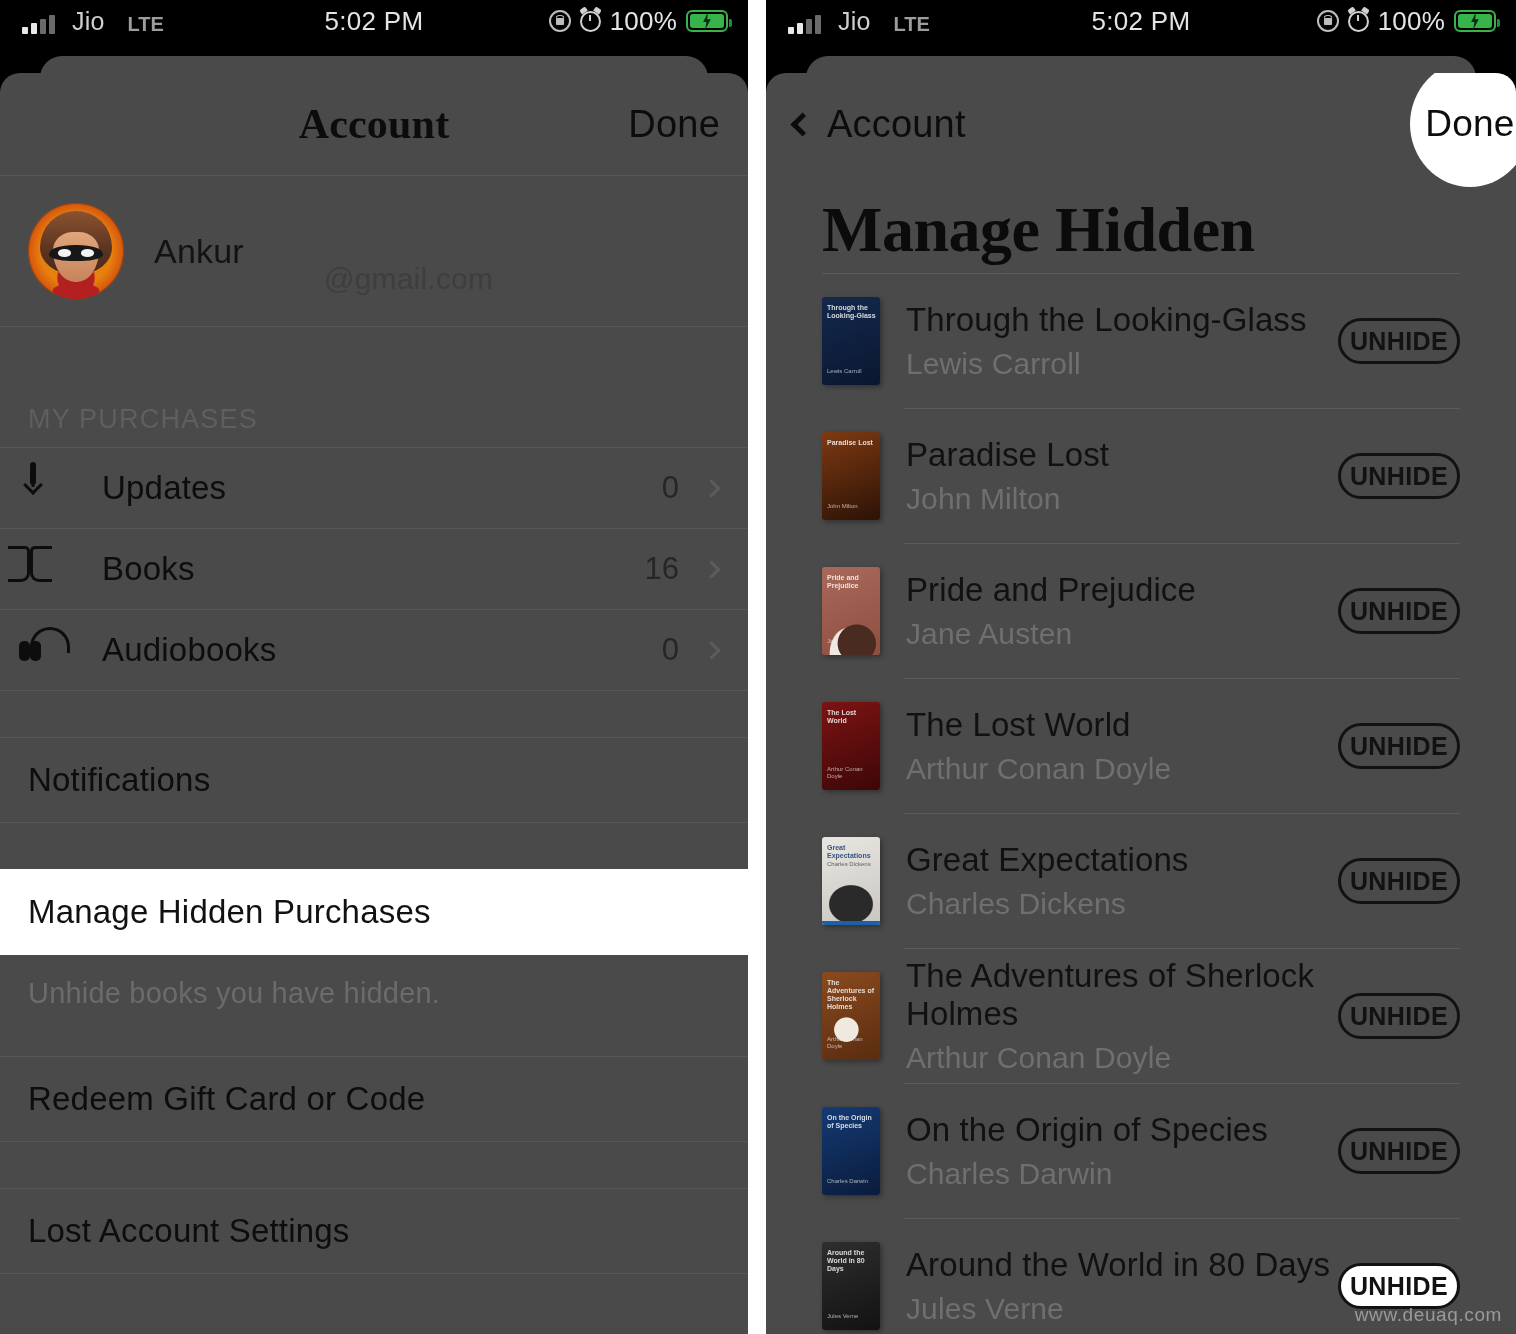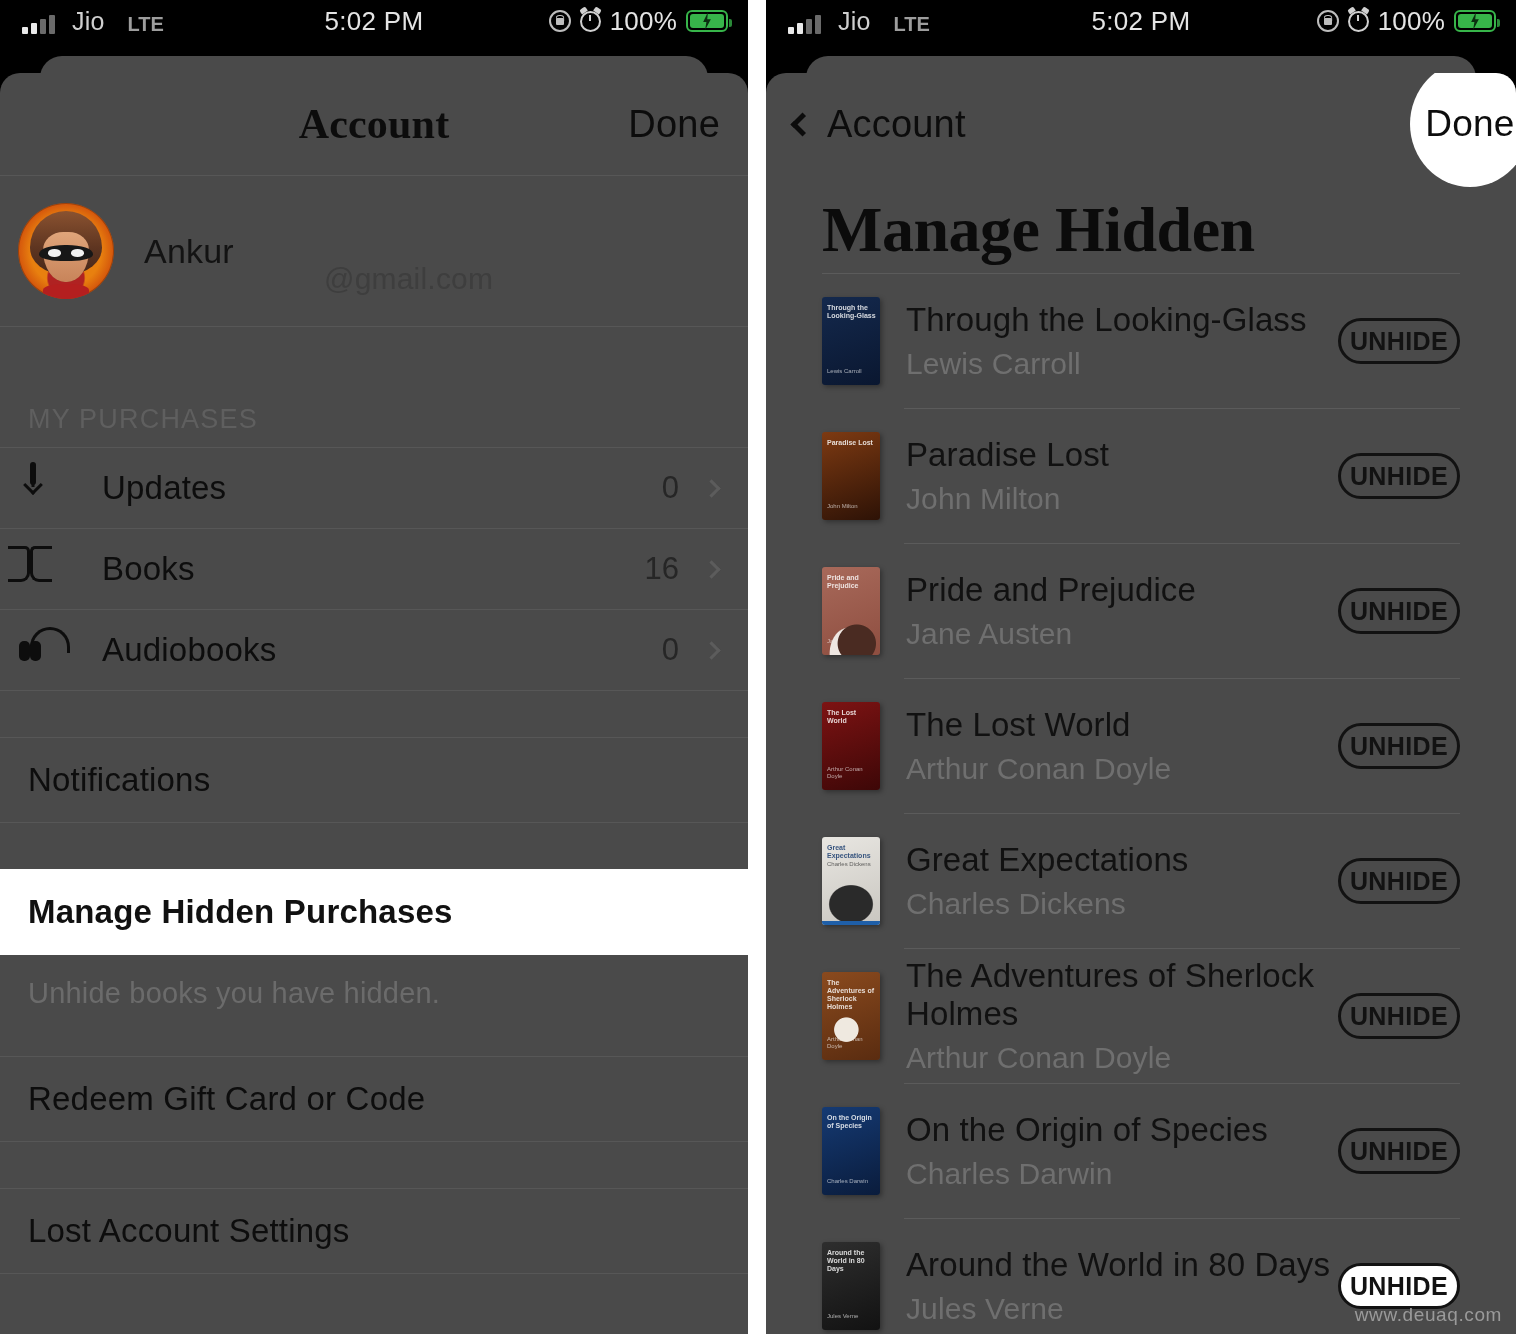--- a/index.html
+++ b/index.html
@@ -102,21 +102,21 @@
     font-size: 42px; font-weight: 700; color: #0c0c0c; letter-spacing: .2px;
   }
   .nav-done {
     position: absolute; right: 28px; top: 50%; transform: translateY(-50%);
     font-size: 38px; color: #0c0c0c; letter-spacing: .2px;
   }
 
   
   .hr { height: 1px; background: #575757; }
   .profile {
-    height: 150px; display: flex; align-items: center; padding: 0 18px;
+    height: 150px; display: flex; align-items: center; padding: 0 28px;
     position: relative;
   }
   .avatar {
     width: 96px; height: 96px; border-radius: 50%; flex: 0 0 auto;
     background:
       radial-gradient(circle at 50% 62%, #7b3f23 0 24%, rgba(123,63,35,0) 26%),
       radial-gradient(circle at 50% 78%, #b02222 0 20%, rgba(176,34,34,0) 22%),
       radial-gradient(ellipse at 50% 45%, #4a2a1c 0 34%, rgba(74,42,28,0) 36%),
       radial-gradient(circle at 50% 50%, #e8800f 0 52%, #d4560c 70%, #8a3208 100%);
     position: relative; overflow: hidden;
@@ -207,21 +207,21 @@
   .ic-audio .cup.r { right:0; }
 
   .plain-row { height: 84px; display: flex; align-items: center; padding: 0 28px; }
   .plain-row .label { font-size: 33px; color: #0d0d0d; letter-spacing: .2px; }
 
   .highlight-row {
     background: #ffffff; height: 86px; display: flex; align-items: center;
     padding: 0 28px; position: relative; z-index: 3;
     box-shadow: 0 0 0 0 rgba(0,0,0,0);
   }
-  .highlight-row .label { font-size: 33px; color: #111111; letter-spacing: .2px; font-weight: bold; }
+  .highlight-row .label { font-size: 33px; color: #111111; letter-spacing: .2px; }
 
   .sub-note {
     padding: 22px 28px 0 28px; font-size: 29px; color: #6b6b6b; letter-spacing: .2px;
   }
   .spacer-sm { height: 46px; }
 
   
   .navbar-r { position: relative; height: 102px; display: flex; align-items: center; padding: 0 28px; }
   .back-chev {
     width: 17px; height: 17px; border-left: 5px solid #0c0c0c; border-bottom: 5px solid #0c0c0c;

